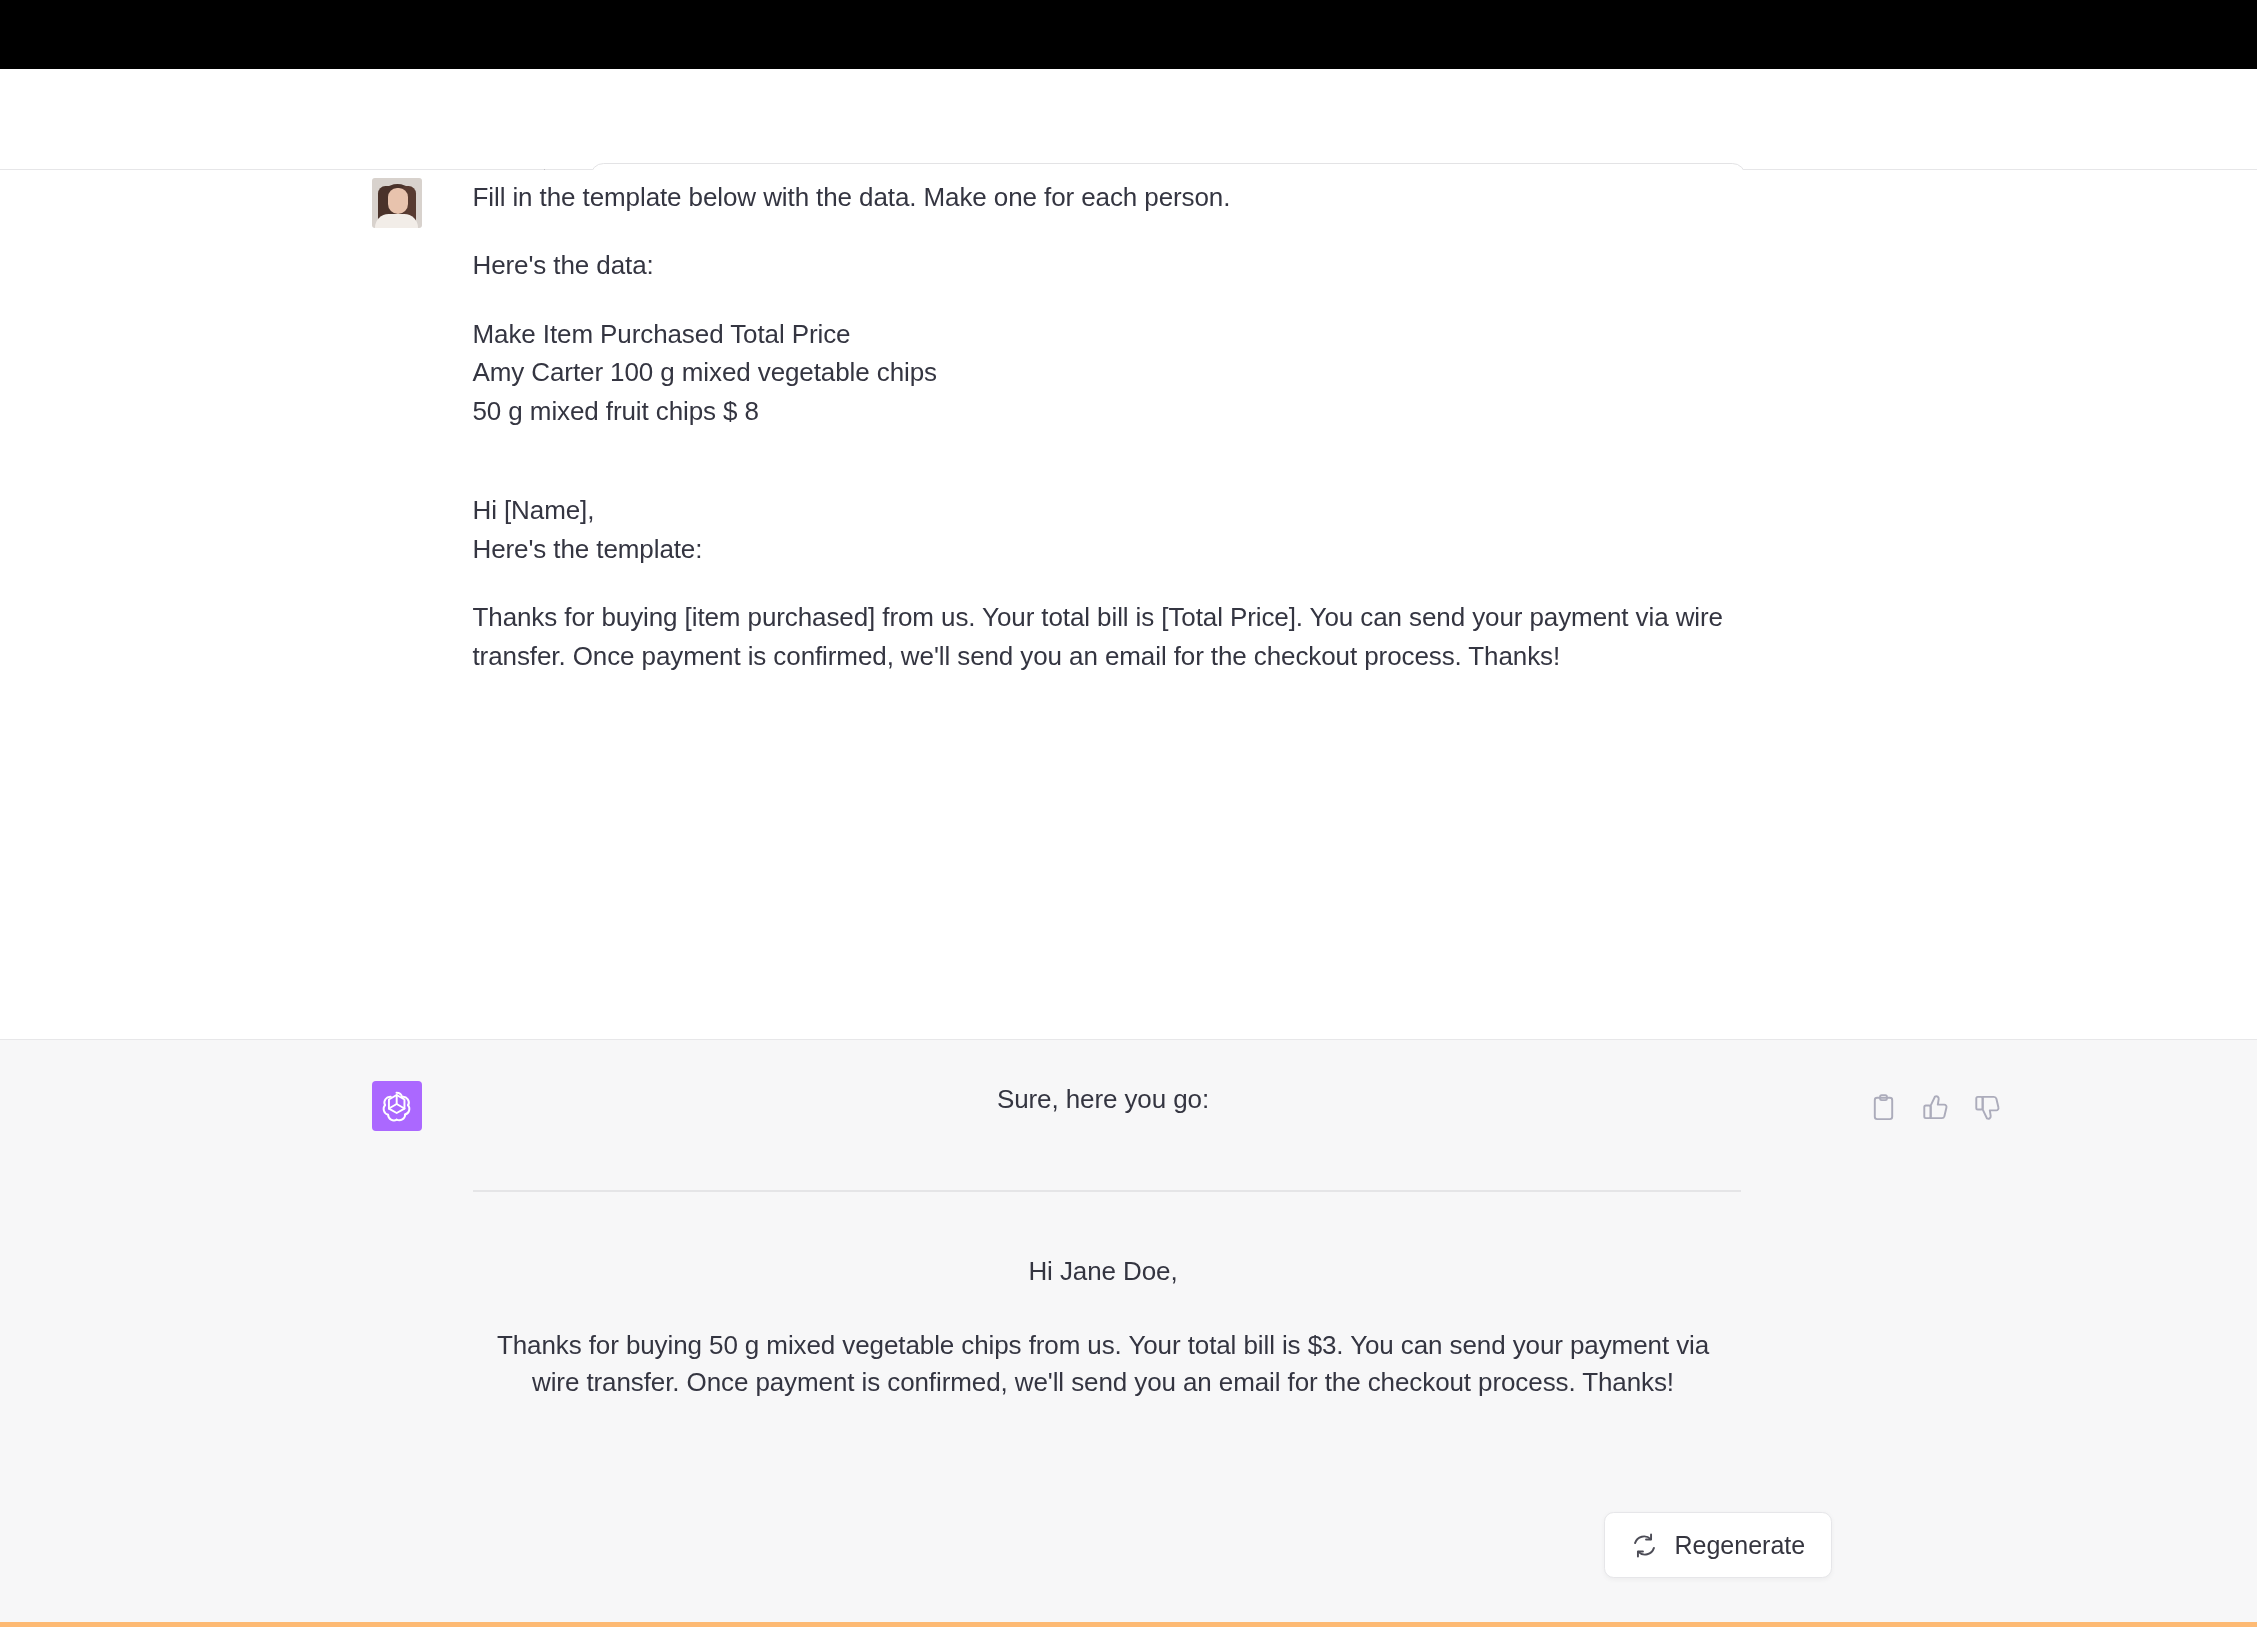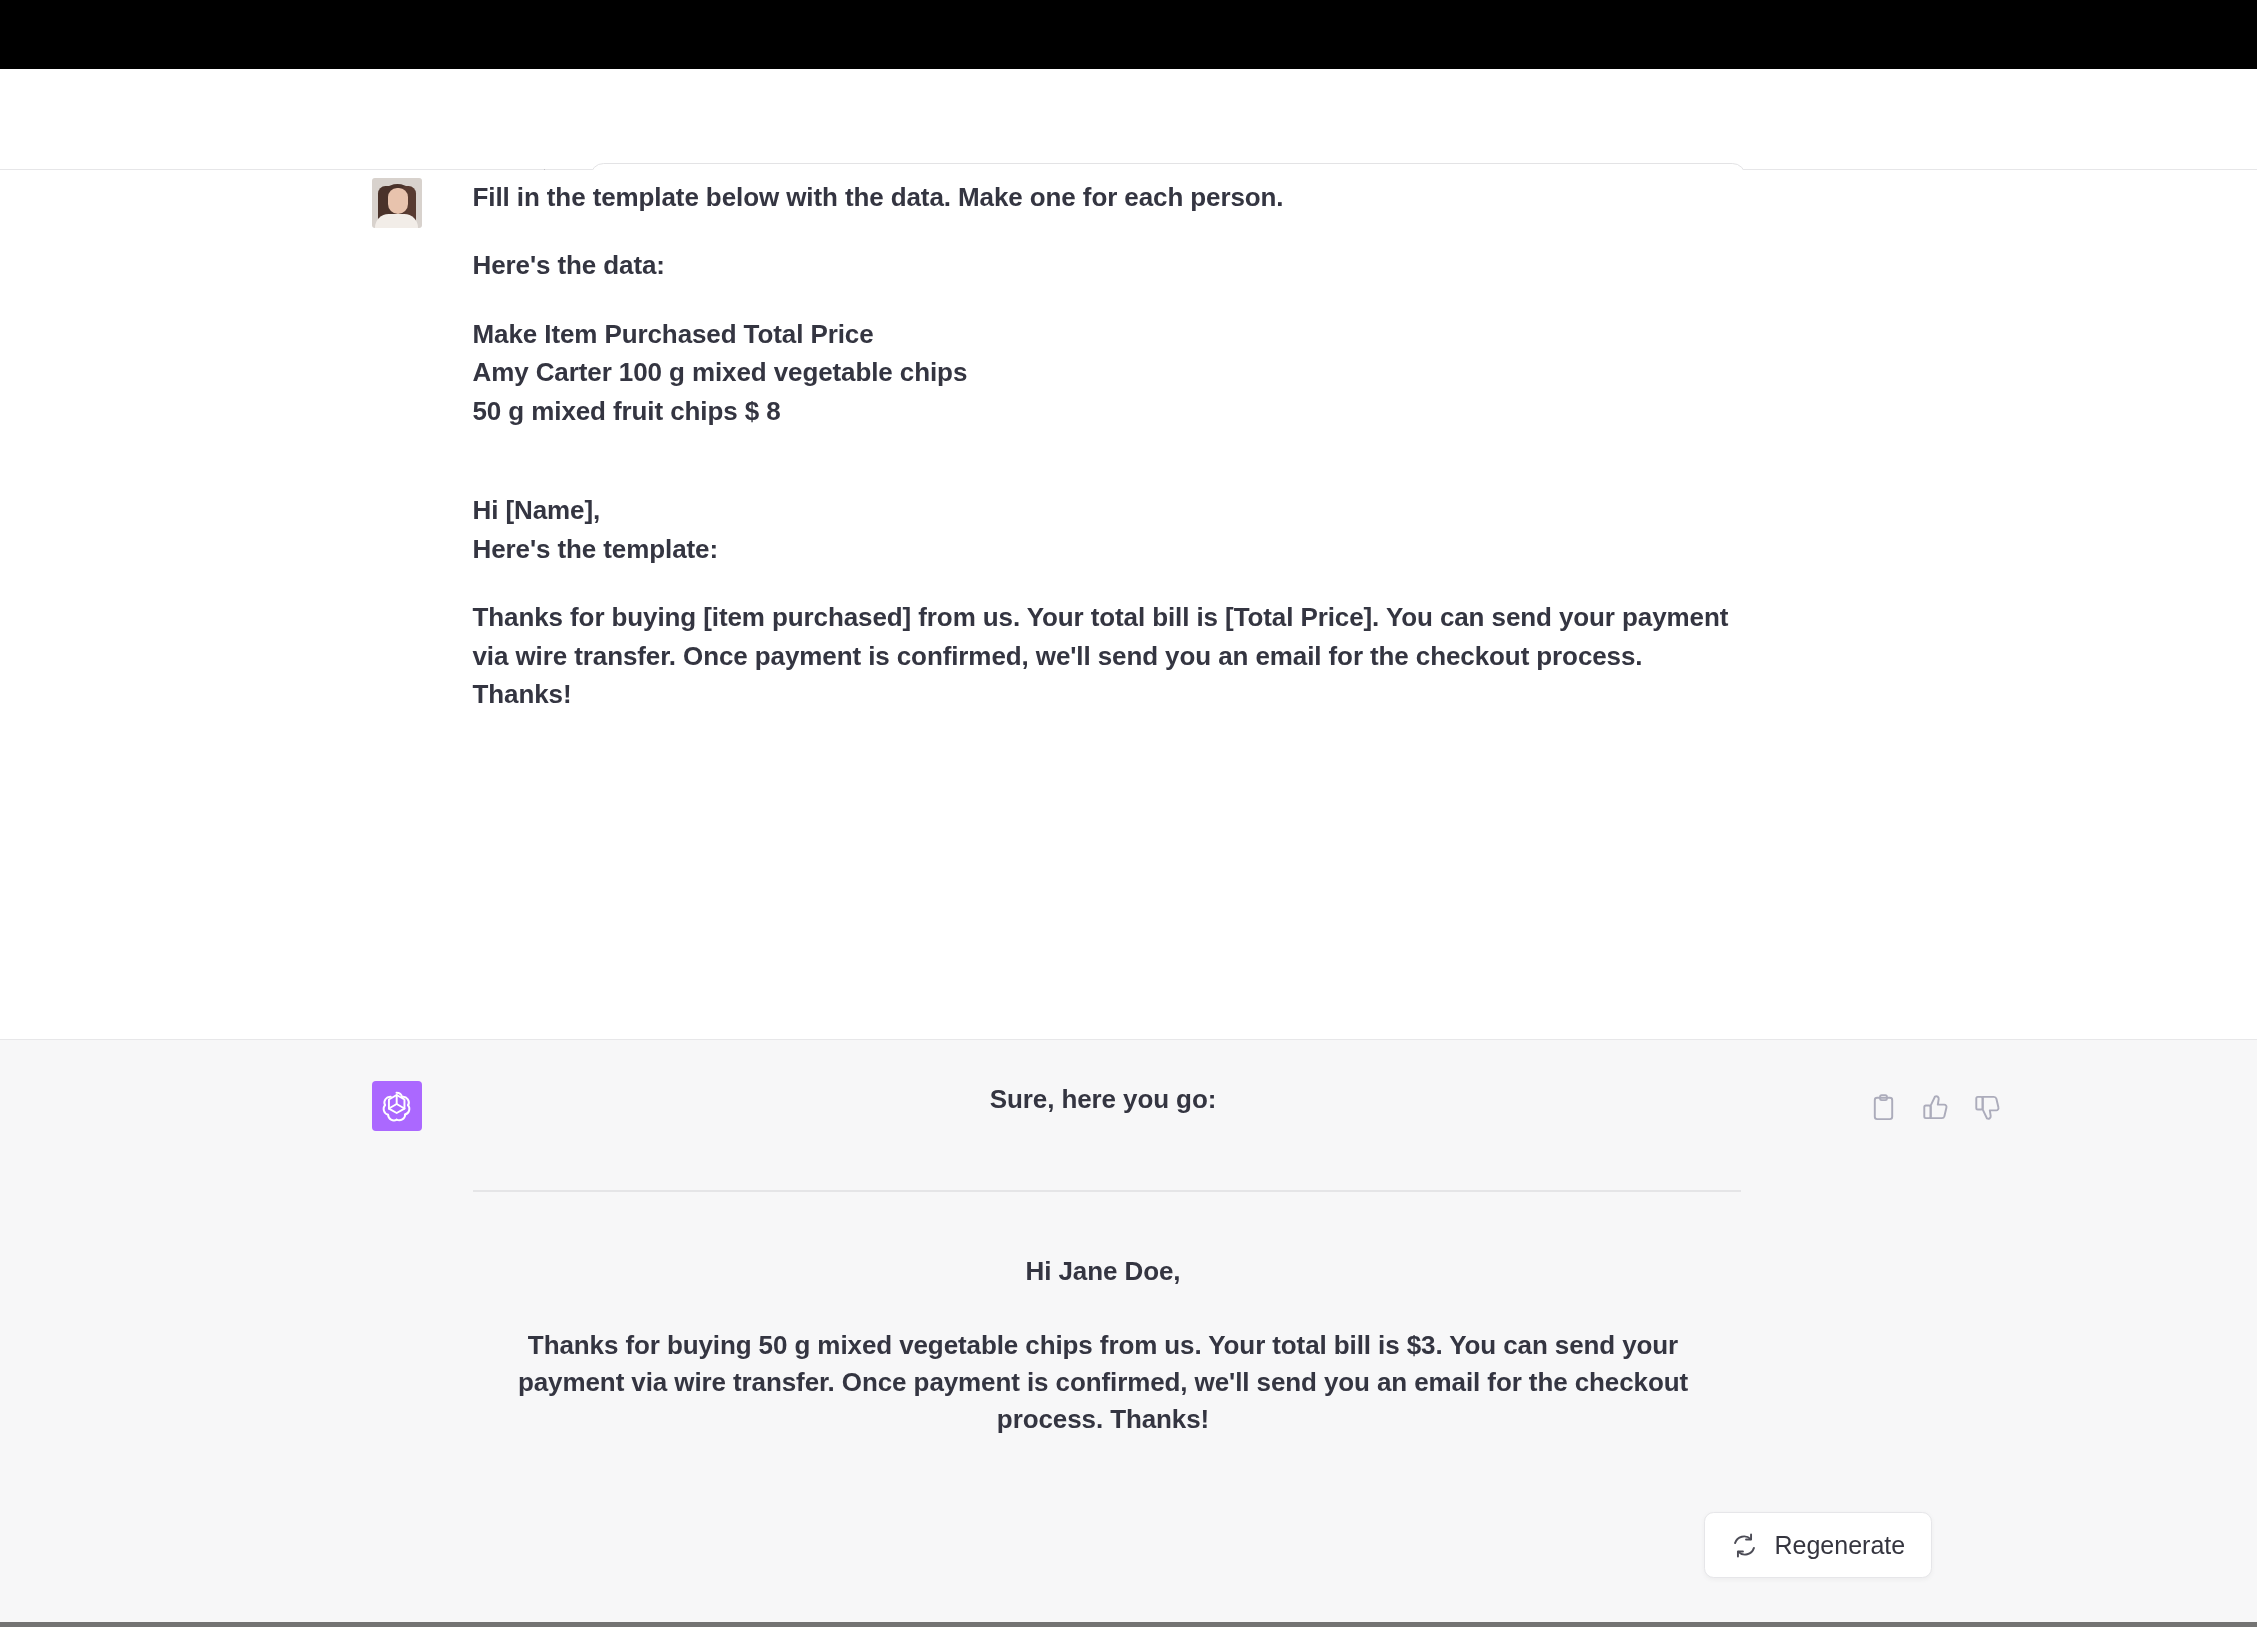--- a/index.html
+++ b/index.html
@@ -87,23 +87,22 @@
 
   .translate-icon { width: 29px; height: 27px; display: block; }
   .reload-icon { width: 25px; height: 27px; display: block; }
 
   
   .page {
     position: absolute;
     top: 170px; left: 0;
     width: 2257px;
     height: 1457px;
-    background: #737373;
+    background: #fdba74;
     overflow: hidden;
-    font-weight: bold;
   }
 
   .msg {
     position: relative;
     width: 100%;
   }
 
   .msg-user {
     background: #ffffff;
     border-bottom: 1.9px solid #e7e7e9;
@@ -212,21 +211,21 @@
     top: 11.6px;
     display: flex;
     align-items: center;
     gap: 23px;
   }
   .msg-actions .act { width: 29px; height: 29px; display: block; cursor: pointer; }
 
   
   .regenerate-btn {
     position: absolute;
-    left: 1704px;
+    left: 1604px;
     top: 1512px;
     display: flex;
     align-items: center;
     gap: 16.5px;
     padding: 17.5px 26px;
     background: #ffffff;
     border: 1.9px solid #e6e6e9;
     border-radius: 9.7px;
     box-shadow: 0 1.9px 5.8px rgba(0,0,0,0.045);
     font-size: 25px;

